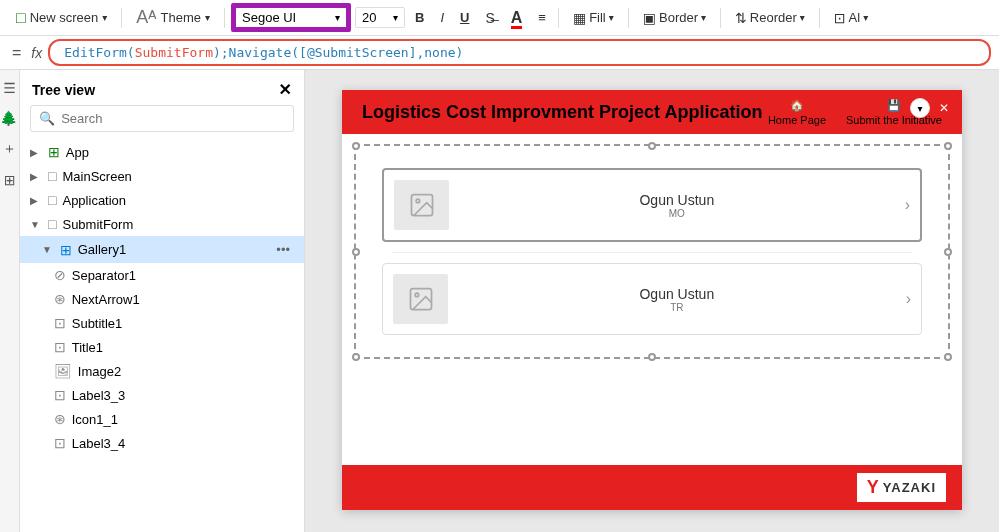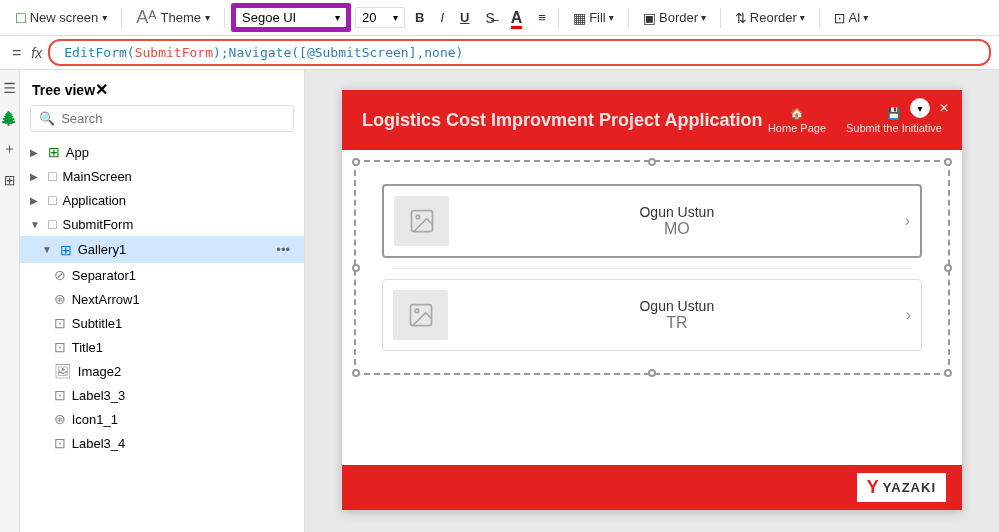--- a/index.html
+++ b/index.html
@@ -62,22 +62,22 @@
     .main-area {
       display: flex; height: calc(532px - 70px);
     }
 
     
     .left-panel {
       width: 285px; background: #fff; border-right: 1px solid #ddd;
       display: flex; flex-direction: column;
     }
     .tree-header {
-      display: flex; align-items: center; 
-      padding: 10px 0 6px 12px; font-weight: 600; font-size: 14px;
+      display: flex; align-items: center; justify-content: space-between;
+      padding: 10px 12px 6px 12px; font-weight: 600; font-size: 14px;
     }
     .tree-search {
       margin: 0 10px 8px 10px;
       display: flex; align-items: center;
       border: 1px solid #ddd; border-radius: 3px;
       padding: 5px 8px; gap: 6px; background: #fff;
     }
     .tree-search input {
       border: none; outline: none; font-size: 13px; width: 100%;
     }
@@ -100,21 +100,21 @@
       flex: 1; background: #e8e8e8; display: flex; justify-content: center;
       align-items: flex-start; padding: 20px; overflow: hidden; position: relative;
     }
 
     
     .app-preview {
       width: 620px; height: 420px; background: #fff; position: relative;
       box-shadow: 0 2px 10px rgba(0,0,0,0.2);
     }
     .app-header {
-      background: #e52020; color: #e5e5e5; height: 60px;
+      background: #e52020; color: #000000; height: 44px;
       display: flex; align-items: center; justify-content: space-between;
       padding: 0 20px;
     }
     .app-title { font-size: 18px; font-weight: 600; }
     .app-nav { display: flex; gap: 20px; }
     .app-nav-item { display: flex; flex-direction: column; align-items: center; font-size: 11px; gap: 2px; cursor: pointer; }
 
     
     .app-gallery {
       padding: 16px 20px; display: flex; flex-direction: column; gap: 10px; text-align: center;
@@ -127,21 +127,21 @@
     .gallery-card.selected {
       border: 2px solid #999;
     }
     .card-image {
       width: 55px; height: 50px; background: #e8e8e8;
       display: flex; align-items: center; justify-content: center;
       color: #aaa; font-size: 20px; border-radius: 2px; flex-shrink: 0;
     }
     .card-info { flex: 1; }
     .card-name { font-size: 14px; font-weight: 500; color: #333; }
-    .card-sub { font-size: 16px; color: #777; }
+    .card-sub { font-size: 10px; color: #777; }
     .card-arrow { color: #999; font-size: 16px; }
     .card-divider { border: none; border-top: 1px solid #eee; margin: 0 10px; }
 
     
     .handle { width: 8px; height: 8px; background: #fff; border: 2px solid #999; border-radius: 50%; position: absolute; }
     .handle-tl { top: -4px; left: -4px; }
     .handle-tc { top: -4px; left: calc(50% - 4px); }
     .handle-tr { top: -4px; right: -4px; }
     .handle-ml { top: calc(50% - 4px); left: -4px; }
     .handle-mr { top: calc(50% - 4px); right: -4px; }

